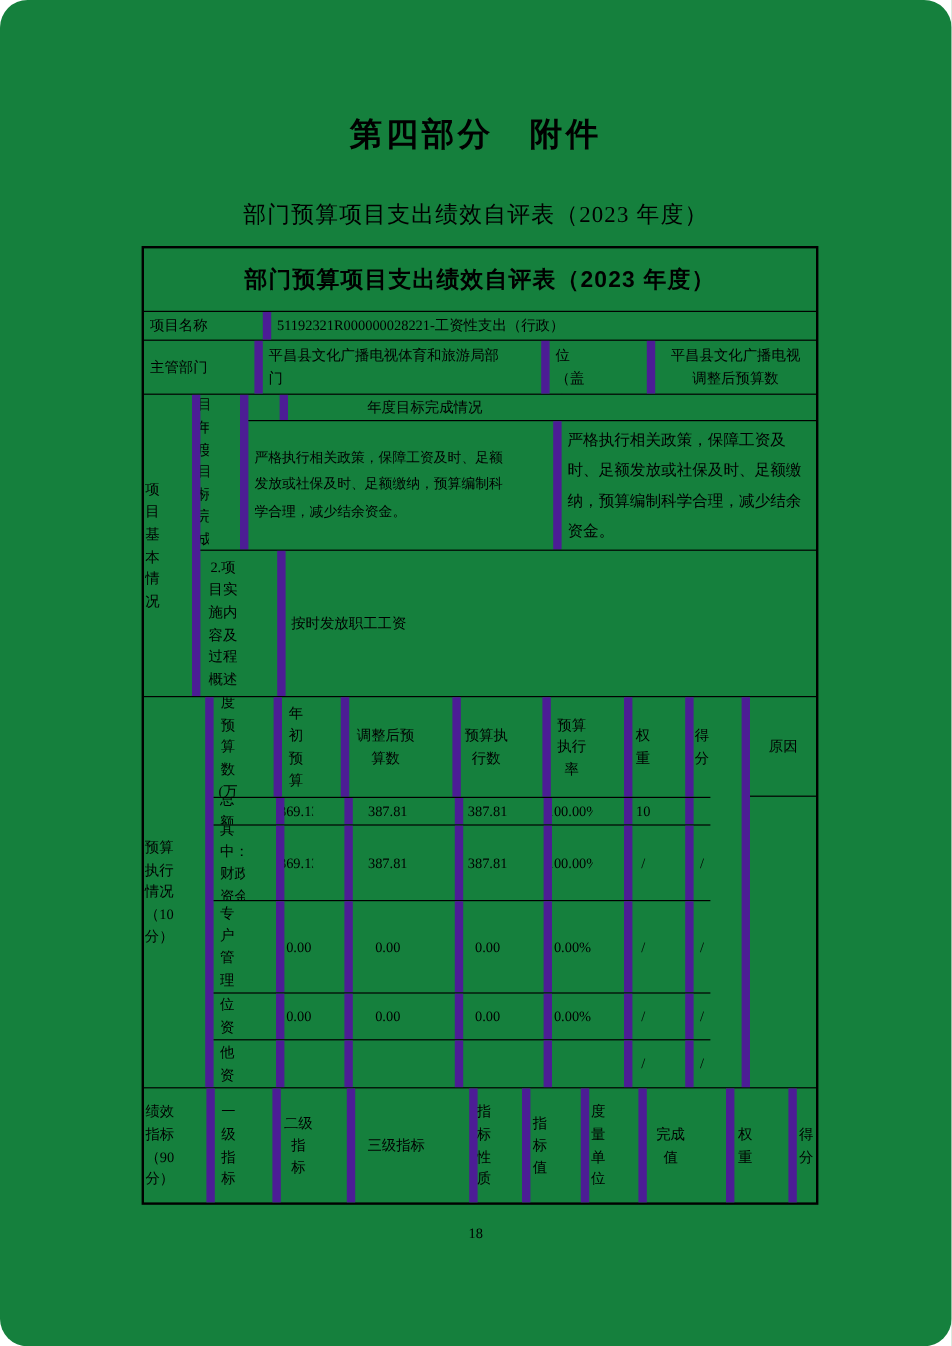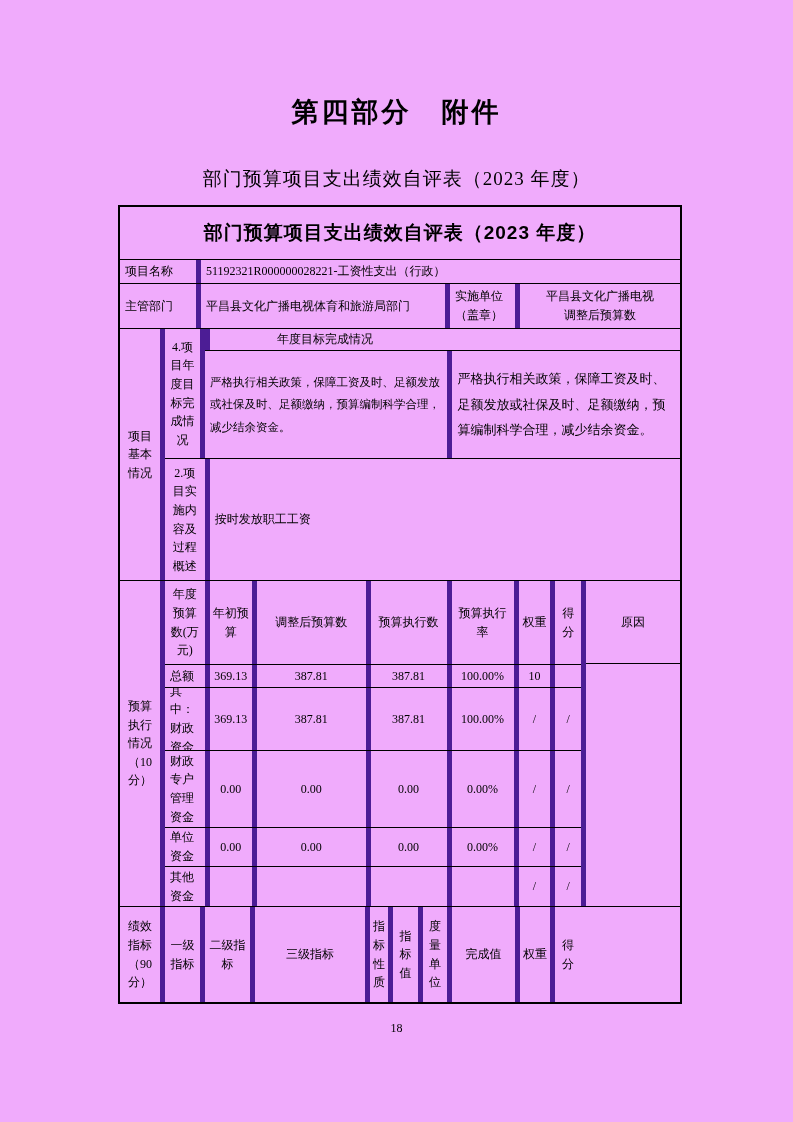--- a/index.html
+++ b/index.html
@@ -1,29 +1,29 @@
 <!DOCTYPE html>
 <html><head>
 <meta charset="utf-8">
 <style>
   html,body{margin:0;padding:0;background:#fff;}
   body{width:793px;height:1122px;font-family:"Liberation Serif","DejaVu Serif",serif;color:#000;}
-  .doc{position:relative;width:793px;height:1122px;overflow:hidden;background:#f0abfc;}
+  .doc{position:relative;width:793px;height:1122px;overflow:hidden;background:#15803d;border-radius:23px;}
   .main-title{margin:0;padding-top:94px;text-align:center;
     font-family:"Liberation Sans","DejaVu Sans",sans-serif;
     font-size:27px;font-weight:bold;letter-spacing:3px;white-space:pre-line;}
   .subtitle{margin-top:36px;text-align:center;font-size:19px;letter-spacing:1px;white-space:pre-line;}
   .tbl{margin:13px 0 0 118px;width:564px;border:2px solid #000;box-sizing:border-box;}
   .sec{border-top:1px solid #000;display:flex;box-sizing:border-box;}
   .sec:first-child{border-top:none;}
   .col{display:flex;flex-direction:column;box-sizing:border-box;}
   .row{display:flex;box-sizing:border-box;}
   .cell{box-sizing:border-box;display:flex;align-items:center;justify-content:center;
     text-align:center;white-space:pre-line;font-size:12px;line-height:1.55;overflow:hidden;padding:1px 2px;}
-  .bl{border-left:5px solid #4c1d95;}
+  .bl{border-left:7px solid #4c1d95;margin-left:26px;}
   .bt{border-top:1px solid #000;}
   .bb{border-bottom:1px solid #000;}
   .left{justify-content:flex-start;text-align:left;padding:2px 5px;}
   .title-cell{width:100%;height:52px;display:flex;align-items:center;justify-content:center;
     font-family:"Liberation Sans","DejaVu Sans",sans-serif;font-size:19px;font-weight:bold;letter-spacing:1px;}
   .goal-text{line-height:1.95;align-items:center;}
   .pagenum{margin-top:17px;text-align:center;font-size:12px;}
 </style>
 </head>
 <body>

